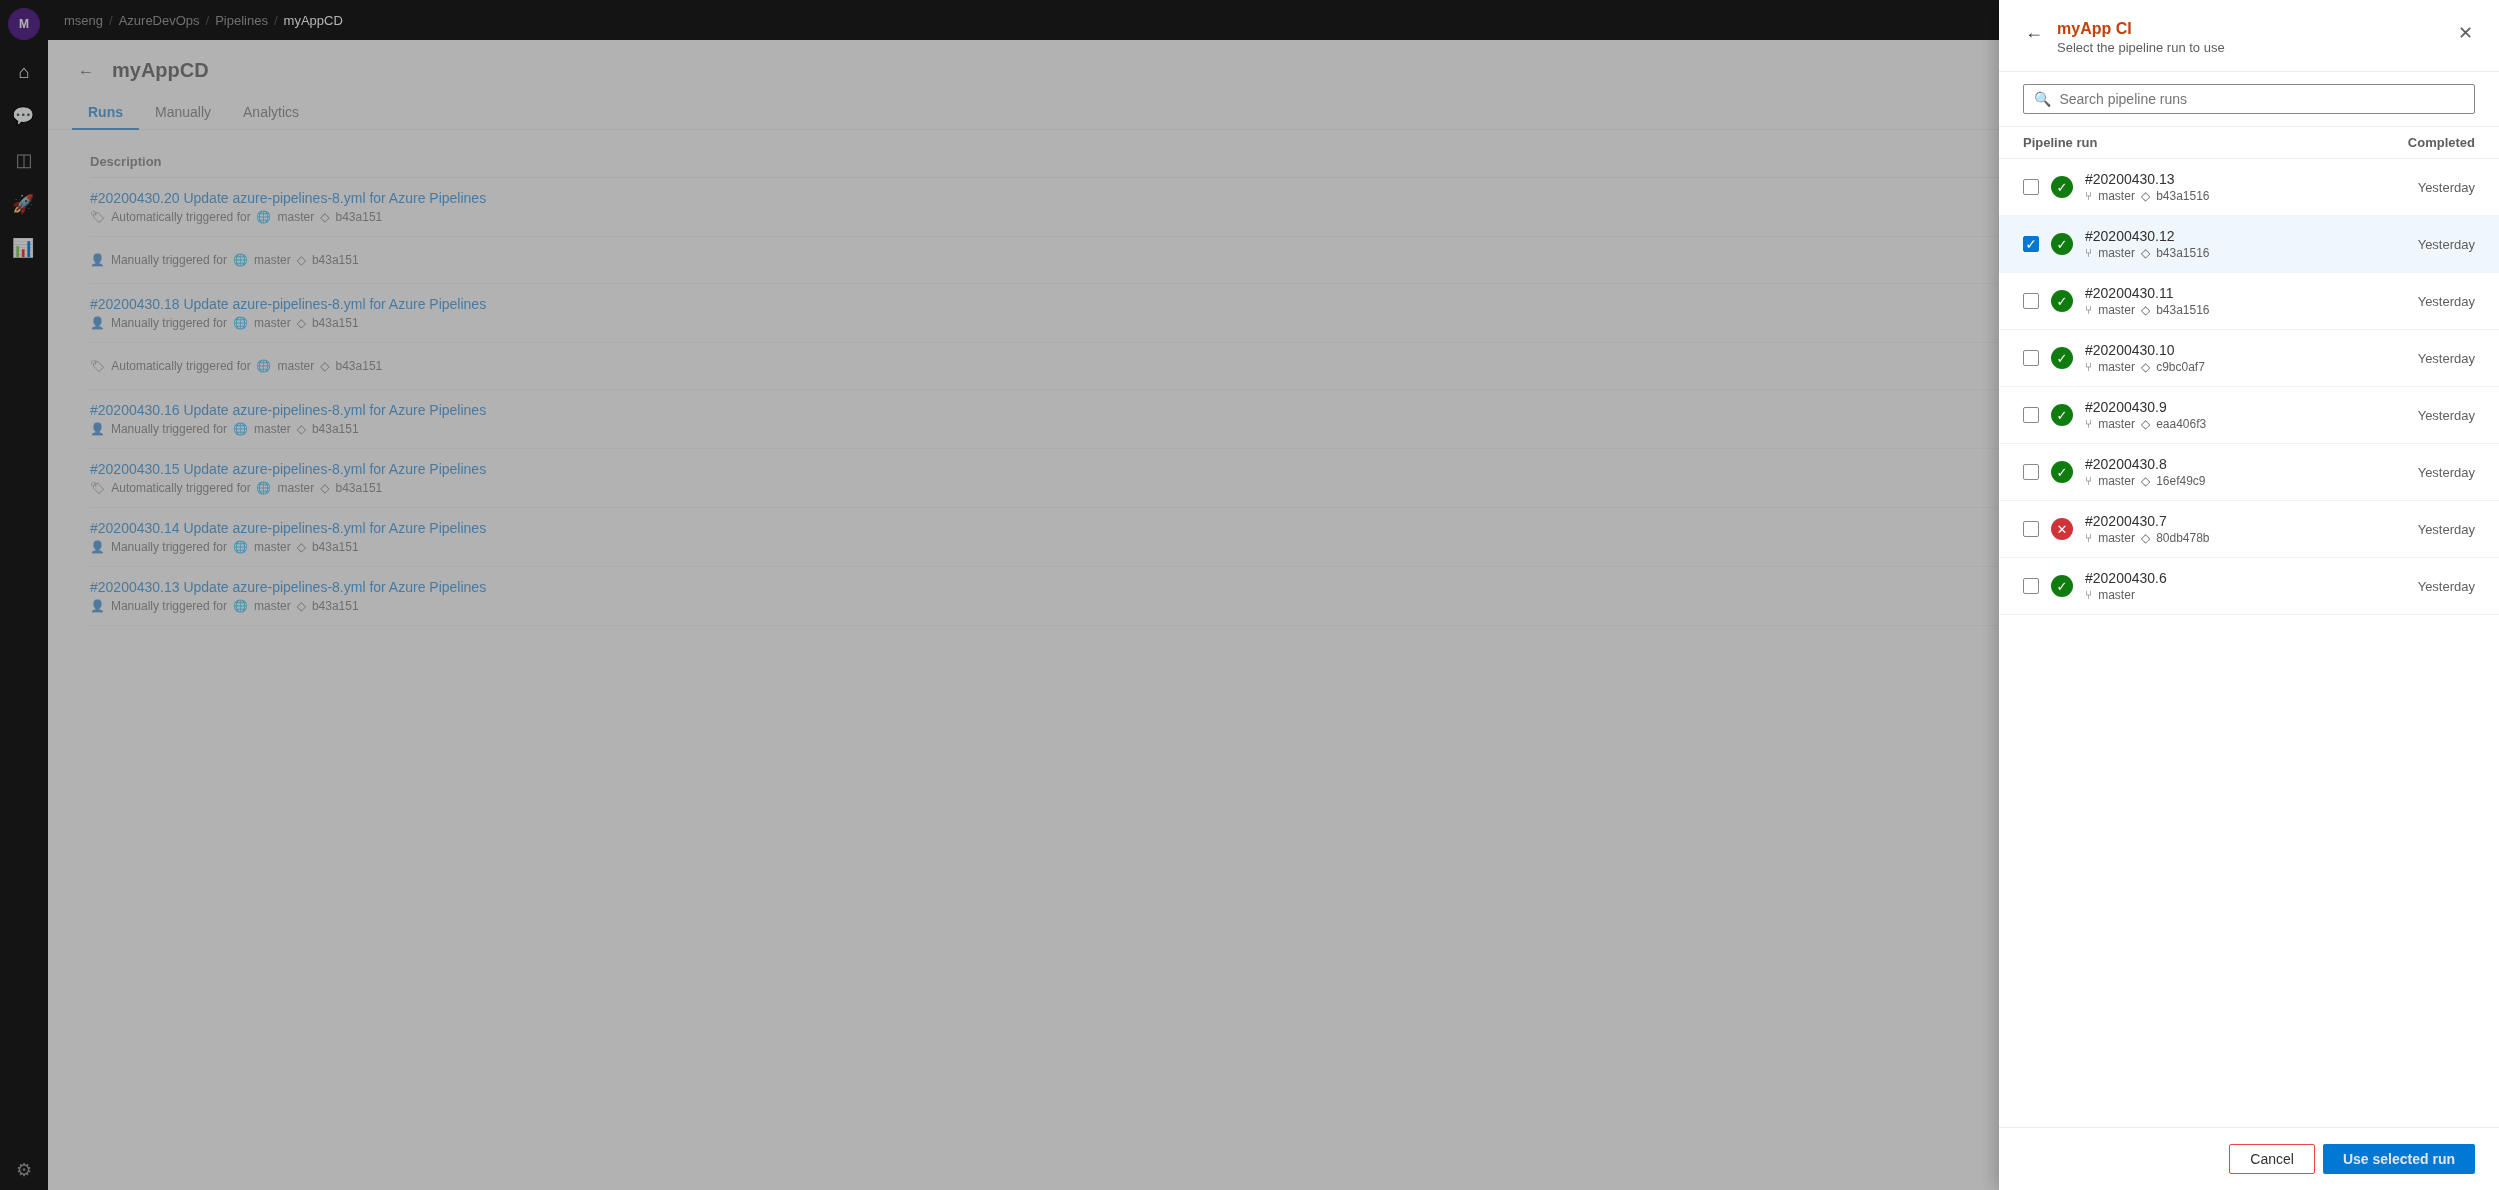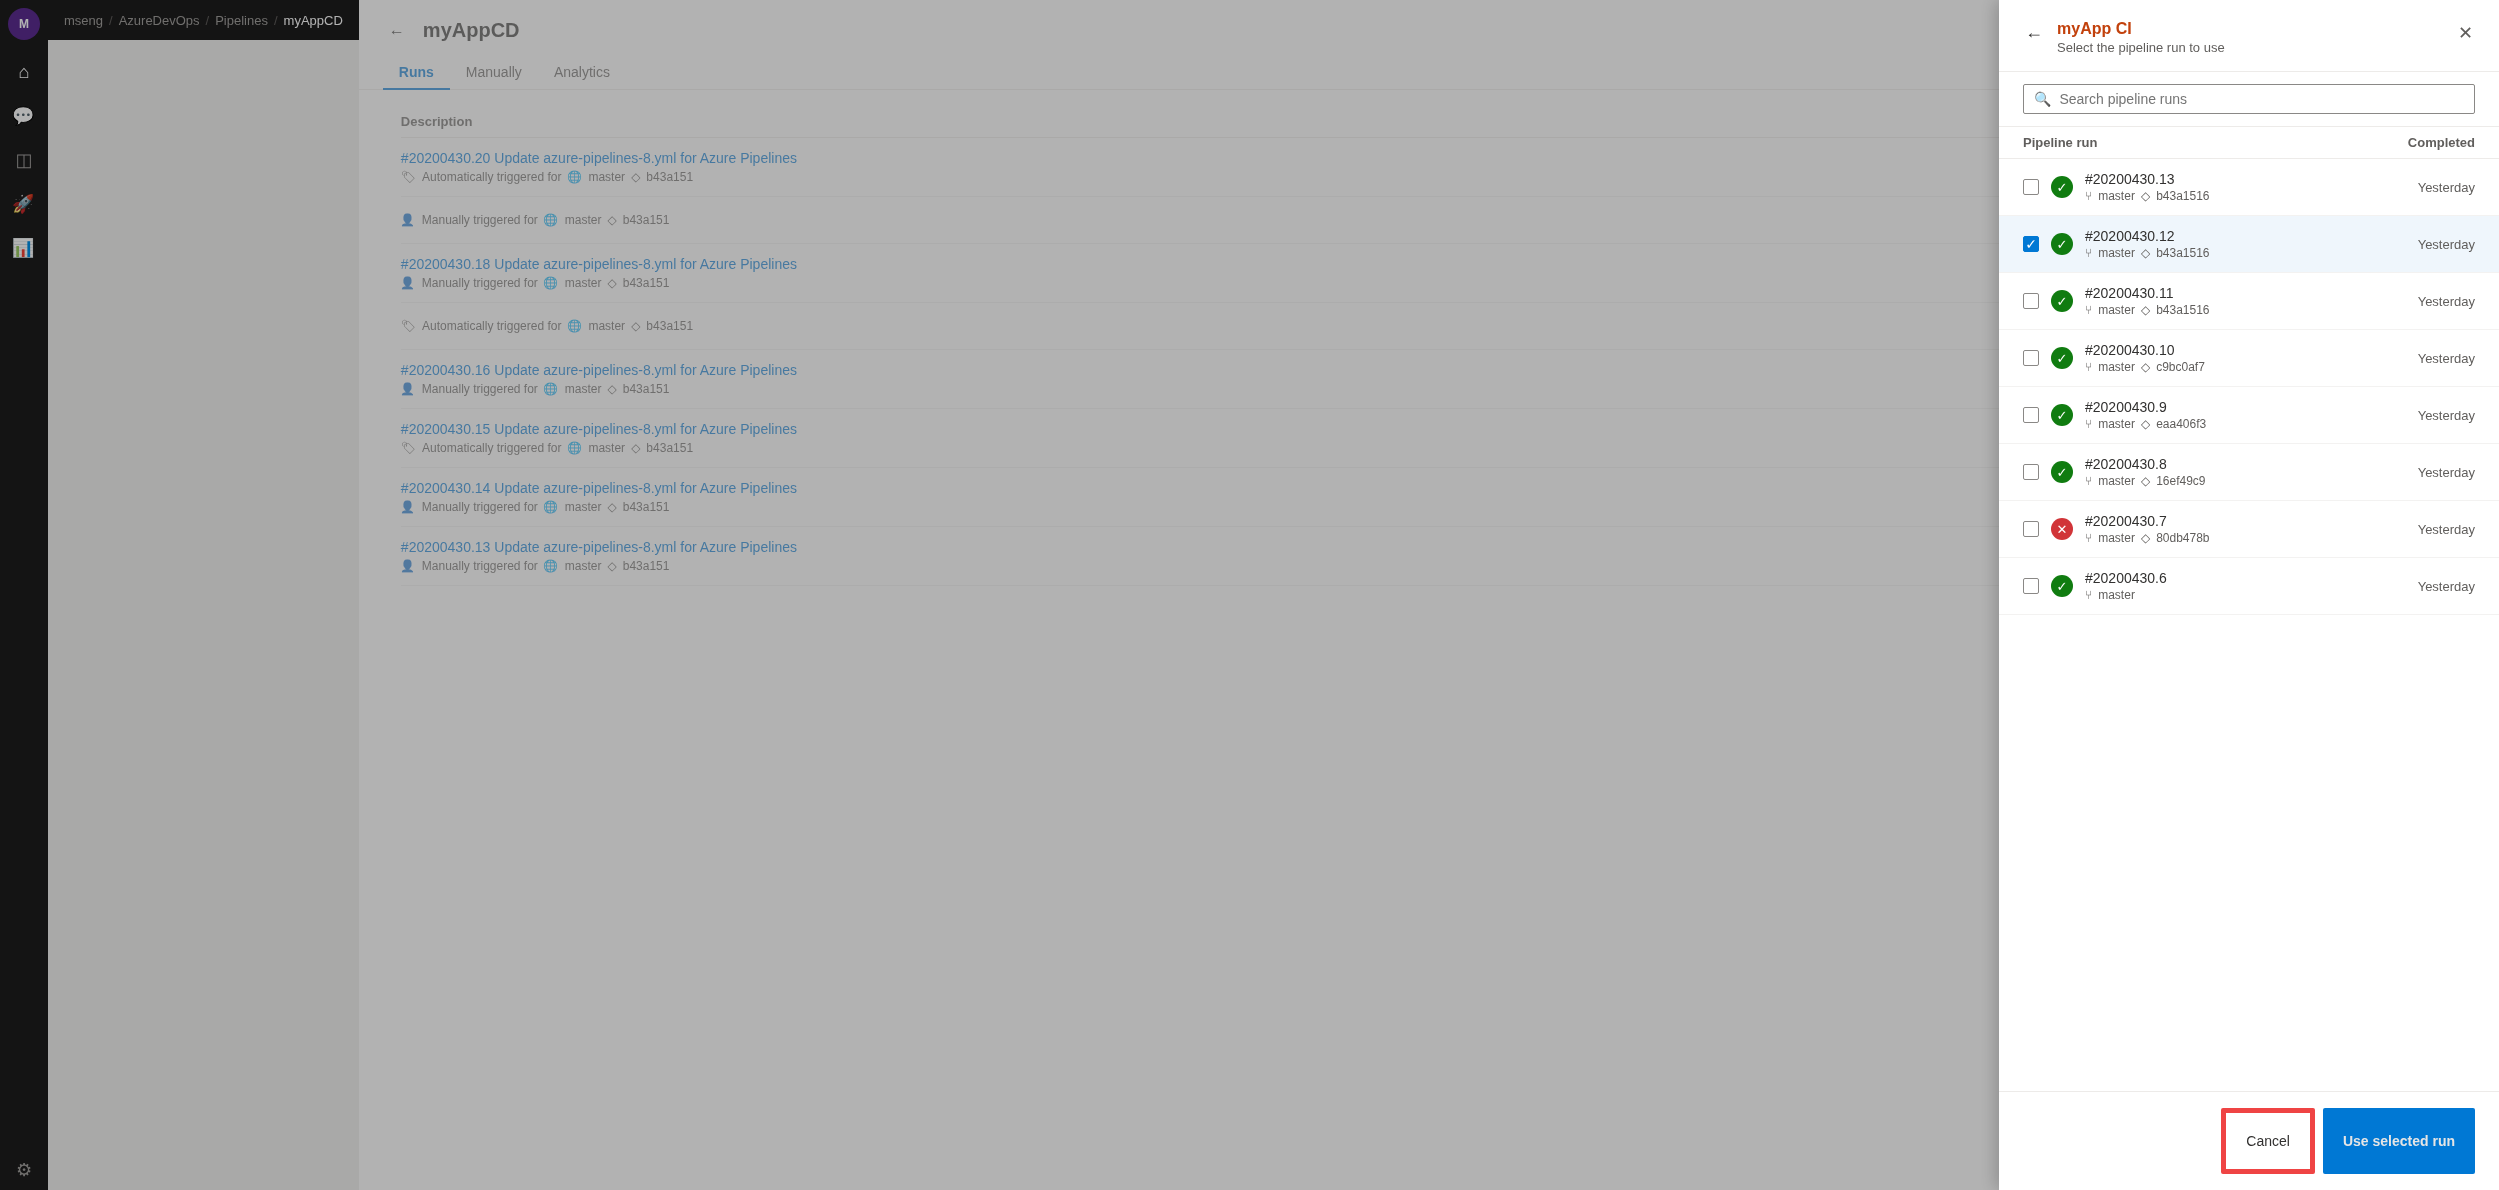--- a/index.html
+++ b/index.html
@@ -22,21 +22,21 @@
       font-size: 12px; font-weight: bold; margin-bottom: 8px;
     }
     .sidebar-icon {
       width: 40px; height: 40px; display: flex; align-items: center; justify-content: center;
       color: #a19f9d; font-size: 18px; border-radius: 4px; cursor: pointer;
     }
     .sidebar-icon.active { color: #fff; }
     .sidebar-icon-bottom { margin-top: auto; }
 
     
-    .main-container { display: flex; flex-direction: row; flex: 1; overflow: hidden; justify-content: center; }
+    .main-container { display: flex; flex-direction: column; flex: 1; overflow: hidden; justify-content: center; }
     .breadcrumb-bar {
       height: 40px; background: #1e1e1e; display: flex; align-items: center;
       padding: 0 16px; color: #a19f9d; font-size: 13px; gap: 6px; flex-shrink: 0;
     }
     .breadcrumb-bar span { color: #a19f9d; }
     .breadcrumb-bar .sep { color: #605e5c; }
     .breadcrumb-bar .last { color: #fff; }
 
     
     .content-area { display: flex; flex: 1; overflow: hidden; background: #fff; }
@@ -157,21 +157,21 @@
     .run-number { font-size: 14px; font-weight: 500; color: #323130; }
     .run-meta { font-size: 12px; color: #605e5c; display: flex; align-items: center; gap: 6px; margin-top: 2px; }
 
     .run-completed { width: 100px; text-align: right; font-size: 13px; color: #605e5c; }
 
     .modal-footer {
       padding: 16px 24px; border-top: 1px solid #edebe9;
       display: flex; justify-content: flex-end; gap: 8px;
     }
     .btn-cancel {
-      padding: 20px 20px; border: 5px solid #ef4444; background: #fff;
+      padding: 6px 20px; border: 1px solid #ef4444; background: #fff;
       color: #323130; border-radius: 2px; cursor: pointer; font-size: 14px;
     }
     .btn-primary {
       padding: 6px 20px; border: none; background: #0078d4;
       color: #e5e5e5; border-radius: 2px; cursor: pointer; font-size: 14px; font-weight: 600;
     }
 
     
     .modal-list::-webkit-scrollbar { width: 6px; }
     .modal-list::-webkit-scrollbar-track { background: #f3f2f1; }

